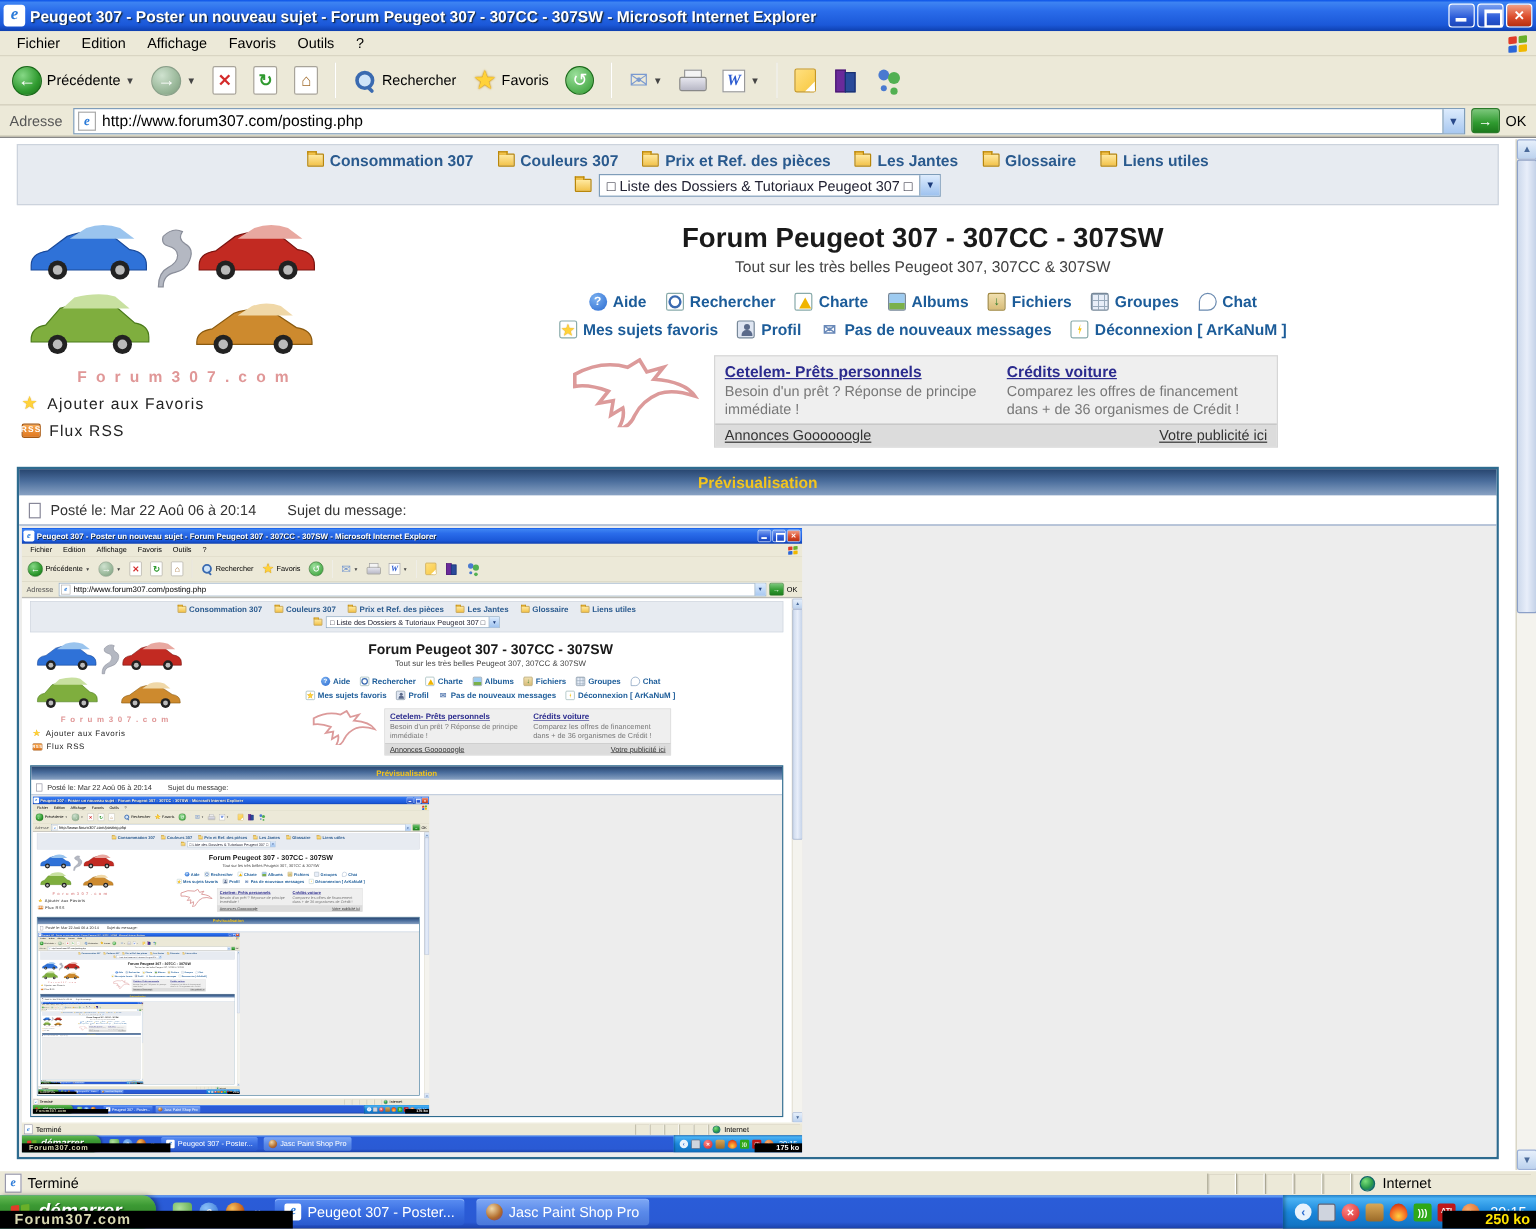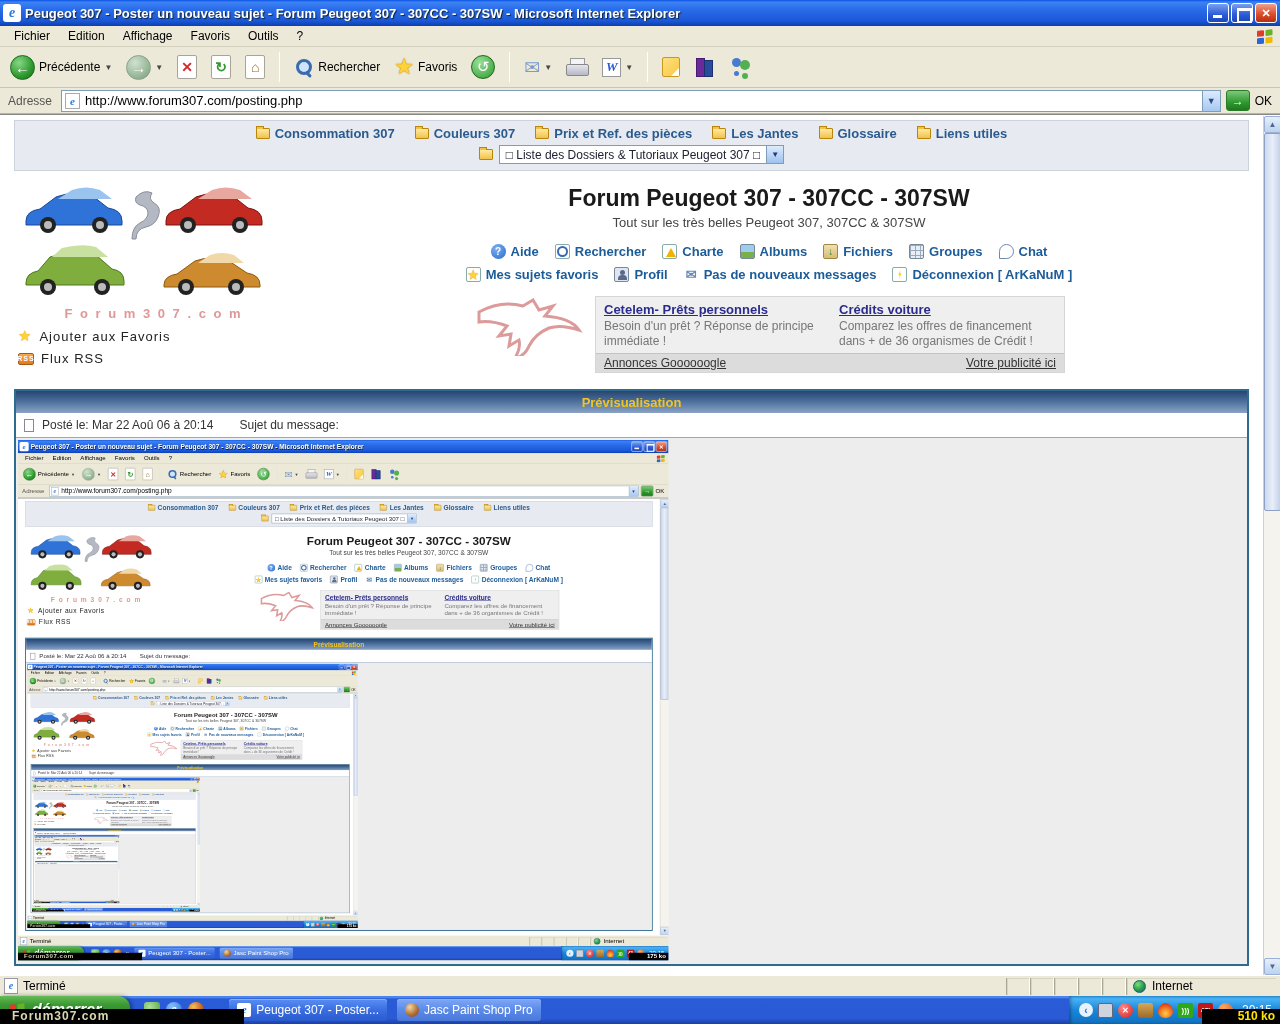--- a/index.html
+++ b/index.html
@@ -1970,15 +1970,15 @@
       <span class="tr-ico tr-dog"></span>
       <span class="tr-ico tr-flame"></span>
       <span class="tr-ico tr-rss">)))</span>
       <span class="tr-ico tr-ati">ATI</span>
       <span class="tr-ico tr-avast">a</span>
       <span class="clock">20:15</span>
     </span>
   </div>
 
   <div class="wm-site">Forum307.com</div>
-  <div class="wm-size">510 ko</div>
+  <div class="wm-size">250 ko</div>
 
 </div>
 
 </body></html>

